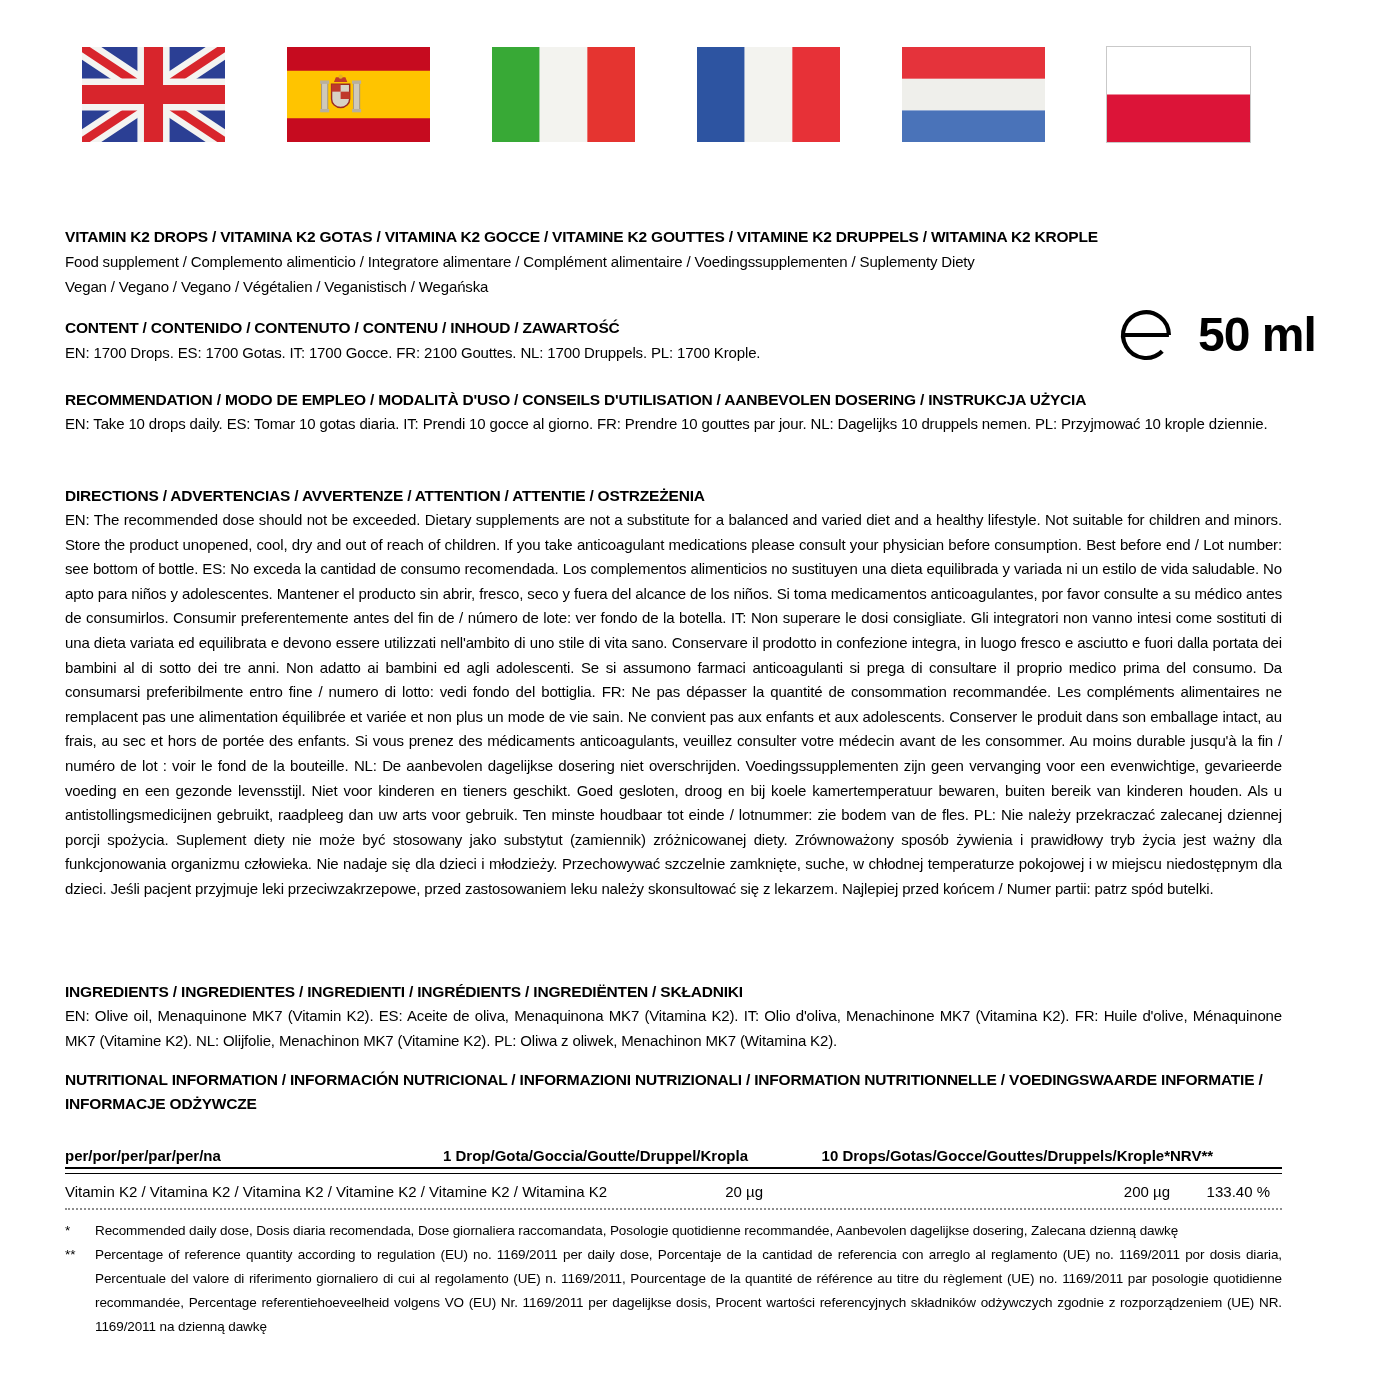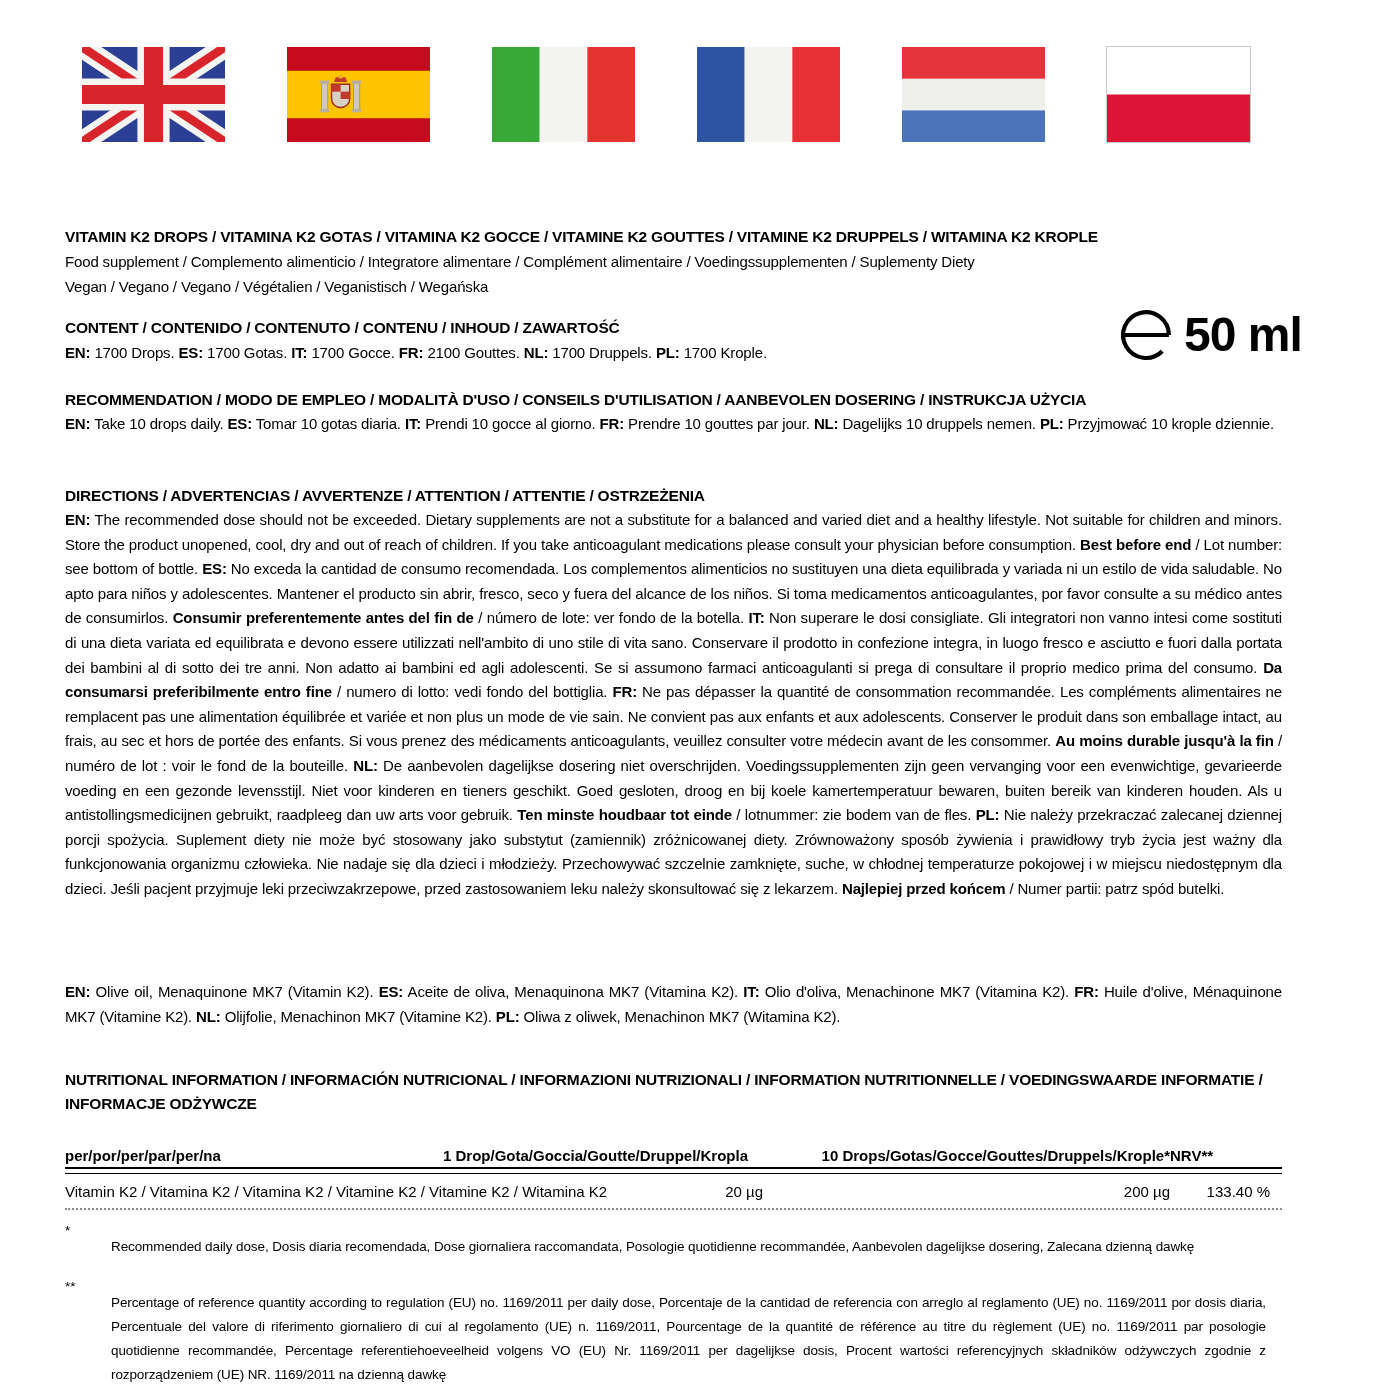--- a/index.html
+++ b/index.html
@@ -10,44 +10,44 @@
   }
   .label{position:absolute;inset:0;}
   .flags{position:absolute;top:47px;left:82px;display:flex;gap:62px;}
   .flag{width:143px;height:95px;flex:none;}
   .flag svg{display:block;width:143px;height:95px;}
   .flag.bordered svg{outline:1px solid #c9c9c9;}
   .sec{position:absolute;left:65px;width:1217px;}
   h1,h2{font-size:15.5px;font-weight:700;margin:0;letter-spacing:-0.2px;line-height:24px;}
   .tb p, .sec p{margin:0;font-size:15px;line-height:24.6px;letter-spacing:-0.15px;}
   .just{text-align:justify;}
-  .seg b, b{font-weight:700;}
+  .seg b, b{font-weight:400;}
   
   .tb h1, .tb p{line-height:25px;}
   
-  .emark{position:absolute;left:1118px;top:302px;display:flex;align-items:center;gap:10px;}
+  .emark{position:absolute;left:1118px;top:302px;display:flex;align-items:center;gap:24px;}
   .emark .vol{font-weight:700;font-size:48px;letter-spacing:-1px;line-height:62px;}
   
   .t-row{display:flex;width:1217px;white-space:nowrap;align-items:baseline;}
   .t-row.head{font-weight:700;font-size:15px;margin-top:14px;}
   .t-row.data{font-size:15px;margin-top:9px;}
   .h1c{width:378px;}
   .h2c{width:327px;text-align:left;}
   .h3c{width:400px;text-align:right;}
   .h4c{width:112px;text-align:left;padding-right:9px;box-sizing:border-box;margin-top:17px;}
   .d1c{width:640px;overflow:hidden;}
   .d2c{width:65px;text-align:right;padding-right:7px;box-sizing:border-box;}
   .d3c{width:400px;text-align:right;}
   .d4c{width:112px;text-align:right;padding-right:12px;box-sizing:border-box;}
   .dbl{height:4px;border-top:2px solid #000;border-bottom:1px solid #000;margin-top:3px;}
   .dot{border-bottom:2px dotted #8c8c8c;height:3px;margin-top:5px;}
   .fns{margin-top:9px;}
   .fn{display:flex;}
   .fn .fn-m{flex:none;width:30px;font-size:13.5px;line-height:24px;}
-  .fn .fn-t{flex:1;margin:16px;font-size:13.5px;line-height:24px;letter-spacing:-0.1px;text-align:justify;}
+  .fn .fn-t{flex:1;margin:0;font-size:13.5px;line-height:24px;letter-spacing:-0.1px;text-align:justify;}
 </style>
 </head>
 <body>
 
 <div class="label">
 
   <div class="flags">
     <div class="flag">
       <svg viewBox="0 0 60 40" preserveAspectRatio="none">
         <rect width="60" height="40" fill="#2b3f94"></rect>
@@ -129,20 +129,21 @@
     <h2>RECOMMENDATION / MODO DE EMPLEO / MODALITÀ D'USO / CONSEILS D'UTILISATION / AANBEVOLEN DOSERING / INSTRUKCJA UŻYCIA</h2>
     <p class="seg just"><b>EN:</b><span> Take 10 drops daily. </span><b>ES:</b><span> Tomar 10 gotas diaria. </span><b>IT:</b><span> Prendi 10 gocce al giorno. </span><b>FR:</b><span> Prendre 10 gouttes par jour. </span><b>NL:</b><span> Dagelijks 10 druppels nemen. </span><b>PL:</b><span> Przyjmować 10 krople dziennie.</span></p>
   </section>
 
   <section class="sec" style="top:484px">
     <h2>DIRECTIONS / ADVERTENCIAS / AVVERTENZE / ATTENTION / ATTENTIE / OSTRZEŻENIA</h2>
     <p class="seg just"><b>EN:</b><span> The recommended dose should not be exceeded. Dietary supplements are not a substitute for a balanced and varied diet and a healthy lifestyle. Not suitable for children and minors. Store the product unopened, cool, dry and out of reach of children. If you take anticoagulant medications please consult your physician before consumption. </span><b>Best before end</b><span> / Lot number: see bottom of bottle. </span><b>ES:</b><span> No exceda la cantidad de consumo recomendada. Los complementos alimenticios no sustituyen una dieta equilibrada y variada ni un estilo de vida saludable. No apto para niños y adolescentes. Mantener el producto sin abrir, fresco, seco y fuera del alcance de los niños. Si toma medicamentos anticoagulantes, por favor consulte a su médico antes de consumirlos. </span><b>Consumir preferentemente antes del fin de</b><span> / número de lote: ver fondo de la botella. </span><b>IT:</b><span> Non superare le dosi consigliate. Gli integratori non vanno intesi come sostituti di una dieta variata ed equilibrata e devono essere utilizzati nell'ambito di uno stile di vita sano. Conservare il prodotto in confezione integra, in luogo fresco e asciutto e fuori dalla portata dei bambini al di sotto dei tre anni. Non adatto ai bambini ed agli adolescenti. Se si assumono farmaci anticoagulanti si prega di consultare il proprio medico prima del consumo. </span><b>Da consumarsi preferibilmente entro fine</b><span> / numero di lotto: vedi fondo del bottiglia. </span><b>FR:</b><span> Ne pas dépasser la quantité de consommation recommandée. Les compléments alimentaires ne remplacent pas une alimentation équilibrée et variée et non plus un mode de vie sain. Ne convient pas aux enfants et aux adolescents. Conserver le produit dans son emballage intact, au frais, au sec et hors de portée des enfants. Si vous prenez des médicaments anticoagulants, veuillez consulter votre médecin avant de les consommer. </span><b>Au moins durable jusqu'à la fin</b><span> / numéro de lot : voir le fond de la bouteille. </span><b>NL:</b><span> De aanbevolen dagelijkse dosering niet overschrijden. Voedingssupplementen zijn geen vervanging voor een evenwichtige, gevarieerde voeding en een gezonde levensstijl. Niet voor kinderen en tieners geschikt. Goed gesloten, droog en bij koele kamertemperatuur bewaren, buiten bereik van kinderen houden. Als u antistollingsmedicijnen gebruikt, raadpleeg dan uw arts voor gebruik. </span><b>Ten minste houdbaar tot einde</b><span> / lotnummer: zie bodem van de fles. </span><b>PL:</b><span> Nie należy przekraczać zalecanej dziennej porcji spożycia. Suplement diety nie może być stosowany jako substytut (zamiennik) zróżnicowanej diety. Zrównoważony sposób żywienia i prawidłowy tryb życia jest ważny dla funkcjonowania organizmu człowieka. Nie nadaje się dla dzieci i młodzieży. Przechowywać szczelnie zamknięte, suche, w chłodnej temperaturze pokojowej i w miejscu niedostępnym dla dzieci. Jeśli pacjent przyjmuje leki przeciwzakrzepowe, przed zastosowaniem leku należy skonsultować się z lekarzem. </span><b>Najlepiej przed końcem</b><span> / Numer partii: patrz spód butelki.</span></p>
   </section>
 
   <section class="sec" style="top:980px">
+    <h2>INGREDIENTS / INGREDIENTES / INGREDIENTI / INGRÉDIENTS / INGREDIËNTEN / SKŁADNIKI</h2>
     <p class="seg just"><b>EN:</b><span> Olive oil, Menaquinone MK7 (Vitamin K2). </span><b>ES:</b><span> Aceite de oliva, Menaquinona MK7 (Vitamina K2). </span><b>IT:</b><span> Olio d'oliva, Menachinone MK7 (Vitamina K2). </span><b>FR:</b><span> Huile d'olive, Ménaquinone MK7 (Vitamine K2). </span><b>NL:</b><span> Olijfolie, Menachinon MK7 (Vitamine K2). </span><b>PL:</b><span> Oliwa z oliwek, Menachinon MK7 (Witamina K2).</span></p>
   </section>
 
   <section class="sec" style="top:1068px">
     <h2>NUTRITIONAL INFORMATION / INFORMACIÓN NUTRICIONAL / INFORMAZIONI NUTRIZIONALI / INFORMATION NUTRITIONNELLE / VOEDINGSWAARDE INFORMATIE / INFORMACJE ODŻYWCZE</h2>
 
     <div class="t-row head">
       <div class="h1c">per/por/per/par/per/na</div>
       <div class="h2c">1 Drop/Gota/Goccia/Goutte/Druppel/Kropla</div>
       <div class="h3c">10 Drops/Gotas/Gocce/Gouttes/Druppels/Krople*</div>

